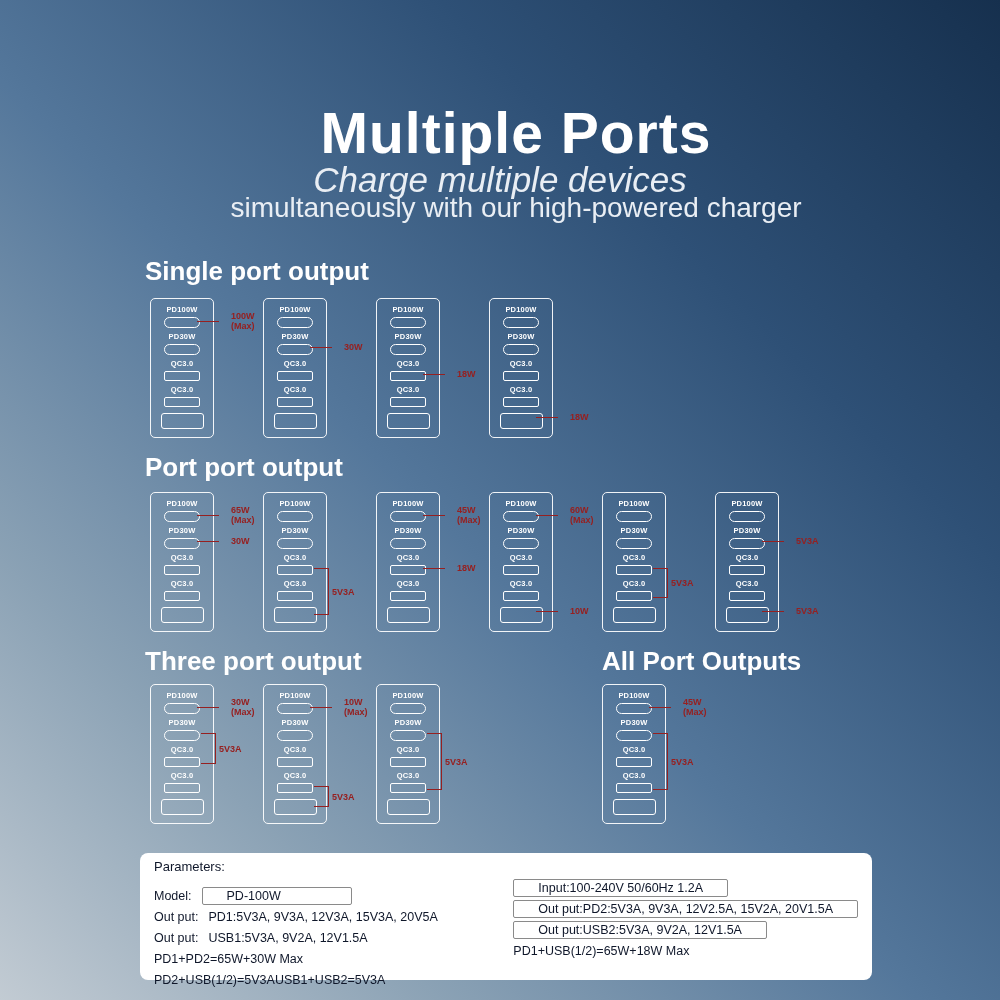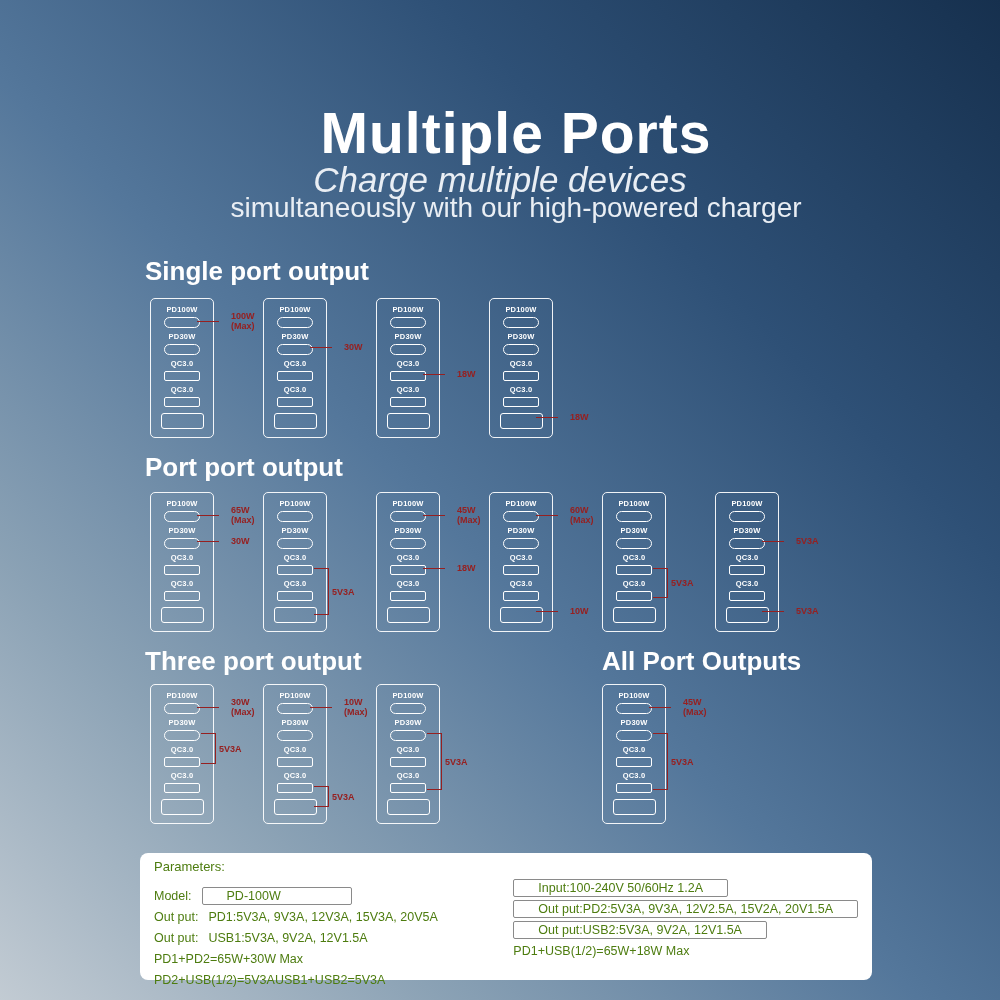--- a/index.html
+++ b/index.html
@@ -40,21 +40,21 @@
   .callout{position:absolute;left:46px;display:flex;align-items:center;}
   .cline{width:22px;height:1.2px;background:var(--red);flex:0 0 auto;}
   .ctxt{margin-left:12px;color:var(--red);font-size:9px;font-weight:700;line-height:9.5px;white-space:nowrap;}
 
   .bracket{position:absolute;left:50px;width:15px;box-sizing:border-box;
            border:1.2px solid var(--red);border-left:none;background:transparent;}
   .btxt{position:absolute;left:18px;top:50%;transform:translateY(-50%);
         color:var(--red);font-size:9px;font-weight:700;white-space:nowrap;}
 
   .params{position:absolute;left:140px;top:853px;width:732px;height:127px;box-sizing:border-box;
-          background:#ffffff;border-radius:8px;padding:6px 14px 6px 14px;color:#4d7c0f;}
+          background:#ffffff;border-radius:8px;padding:6px 14px 6px 14px;color:#0f172a;}
   .params-title{font-size:13px;height:16px;line-height:16px;margin-bottom:2px;}
   .params-cols{display:flex;}
   .pcol{display:flex;flex-direction:column;}
   .col-left{width:376px;margin-top:8px;}
   .col-right{flex:1;}
   .param-line{height:21px;display:flex;align-items:center;font-size:12.5px;white-space:nowrap;}
   .plabel{margin-right:10px;}
   .pvalue.boxed{border:1px solid #8a8a8a;border-radius:2px;padding:0 24px;line-height:16px;height:16px;}
   .col-left .pvalue.boxed{min-width:100px;}
 </style>

